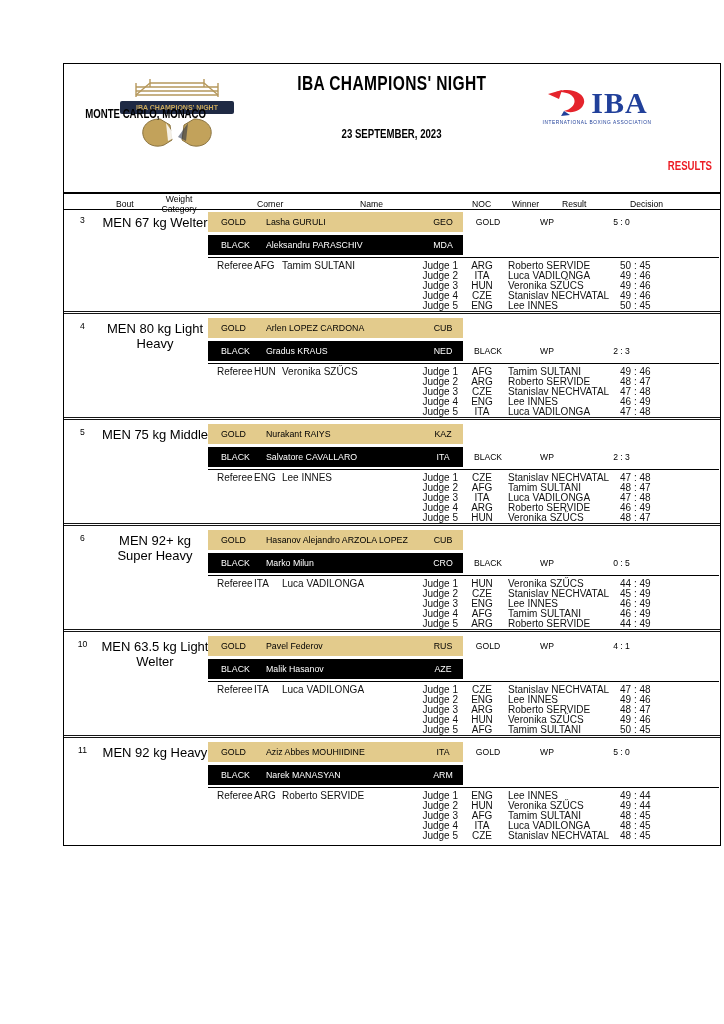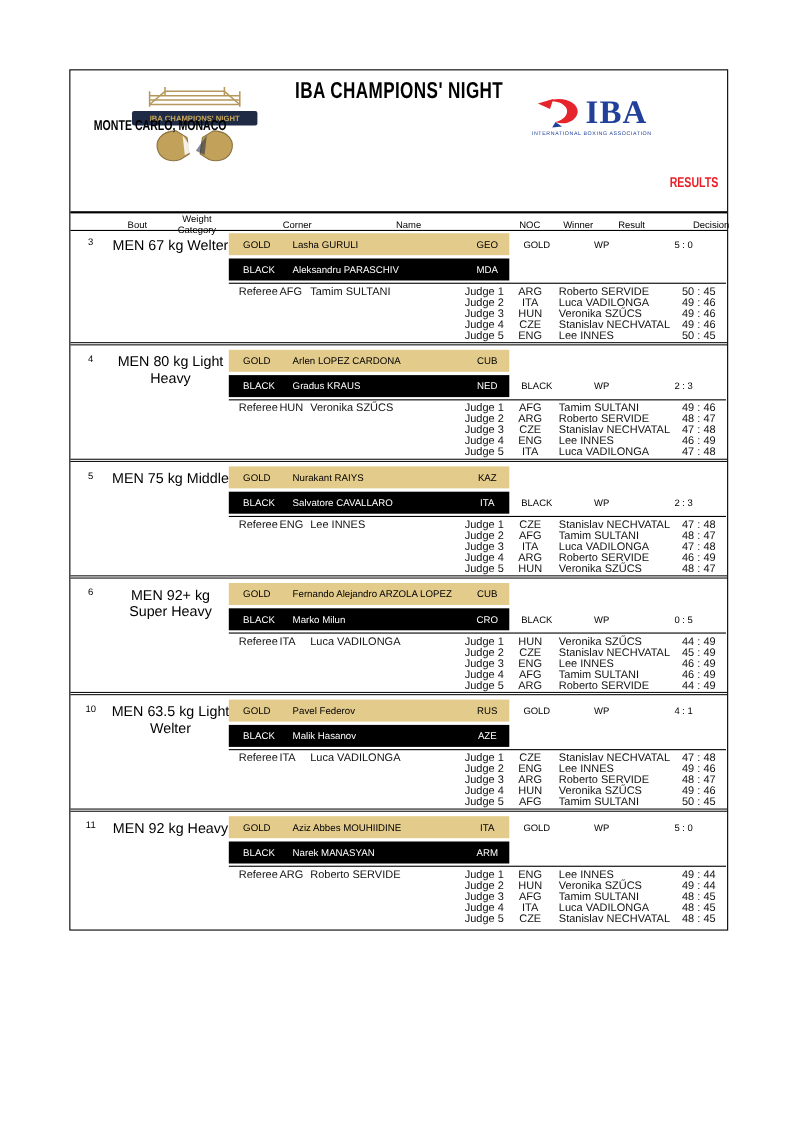--- a/index.html
+++ b/index.html
@@ -1,18 +1,18 @@
 <!DOCTYPE html>
 <html style="--gold: #E3CB8C; --red: #EC1C24; --iba_blue: #21409A; --logo_gold: #C2A25B; --banner_navy: #1F2A44;"><head>
 <meta charset="utf-8">
 <style>
   * { margin:0; padding:0; box-sizing:border-box; }
   html,body { width:724px; height:1024px; background:#fff; font-family:"Liberation Sans", sans-serif; color:#000; }
   .page { position:relative; width:724px; height:1024px; background:#fff; overflow:hidden; }
-  .doc-box { position:absolute; left:63px; top:63px; width:599px; height:783px; border:1.6px solid #000; background:#fff; }
+  .doc-box { position:absolute; left:63px; top:63px; width:658px; height:783px; border:1.6px solid #000; background:#fff; }
 
   
   .doc-header { position:relative; height:130px; border-bottom:2.5px solid #000; }
   .condensed { display:inline-block; transform:scaleX(0.74); transform-origin:center; font-weight:bold; white-space:nowrap; }
   .t-title   { position:absolute; left:0; right:0; top:7px;  text-align:center; font-size:21px; letter-spacing:0.5px; }
   .t-loc     { position:absolute; left:0; right:0; top:42px; text-align:left; font-size:13px; }
   .t-date    { position:absolute; left:0; right:0; top:62px; text-align:center; font-size:13px; }
   .t-results { position:absolute; left:0; right:0; top:94px; text-align:right; font-size:13px; color:var(--red); }
 
   .logo-left { position:absolute; left:52px; top:13px; width:122px; height:80px; }
@@ -86,20 +86,21 @@
             <path d="M44 42 C30 42 24 52 28 61 C31 68 40 71 48 68 L56 63 L54 48 Z" fill="#C2A25B" stroke="#8A7340" stroke-width="1"></path>
             <path d="M78 42 C92 42 98 52 94 61 C91 68 82 71 74 68 L66 63 L68 48 Z" fill="#C2A25B" stroke="#8A7340" stroke-width="1"></path>
             <path d="M50 46 L60 60 L52 64 Z" fill="#fff" opacity="0.85"></path>
             <path d="M72 46 L62 60 L70 64 Z" fill="#1F2A44" opacity="0.55"></path>
           </g>
         </svg>
       </div>
 
       <div class="t-title"><span class="condensed">IBA CHAMPIONS' NIGHT</span></div>
       <div class="t-loc"><span class="condensed">MONTE CARLO, MONACO</span></div>
+      <div class="t-date"><span class="condensed">23 SEPTEMBER, 2023</span></div>
       <div class="t-results"><span class="condensed">RESULTS</span></div>
 
       <div class="logo-right">
         <div class="iba-row">
           <svg width="42" height="30" viewBox="0 0 42 30">
             <path d="M2 6 L16 2 L13 11 Z" fill="#E5242C"></path>
             <path d="M10 4 C26 -2 40 6 38 15 C36 23 26 26 18 23 C27 21 31 14 27 9 C23 4 16 4 10 4 Z" fill="#E5242C"></path>
             <path d="M18 23 L24 27 L15 28 Z" fill="#21409A"></path>
           </svg>
           <span class="iba-text">IBA</span>
@@ -343,21 +344,21 @@
   </div>
 
   <div class="bout">
     <div class="sep"></div>
     <div class="bout-main">
       <div class="cell-bout">6</div>
       <div class="cell-weight">MEN 92+ kg Super Heavy</div>
 
       <div class="bar gold">
         <span class="corner-label">GOLD</span>
-        <span class="corner-name">Fernando Alejandro ARZOLA LOPEZ</span>
+        <span class="corner-name">Hasanov Alejandro ARZOLA LOPEZ</span>
         <span class="corner-noc">CUB</span>
       </div>
 
       <div class="bar black">
         <span class="corner-label">BLACK</span>
         <span class="corner-name">Marko Milun</span>
         <span class="corner-noc">CRO</span>
       </div>
 
       <div class="winner-group on-black">

